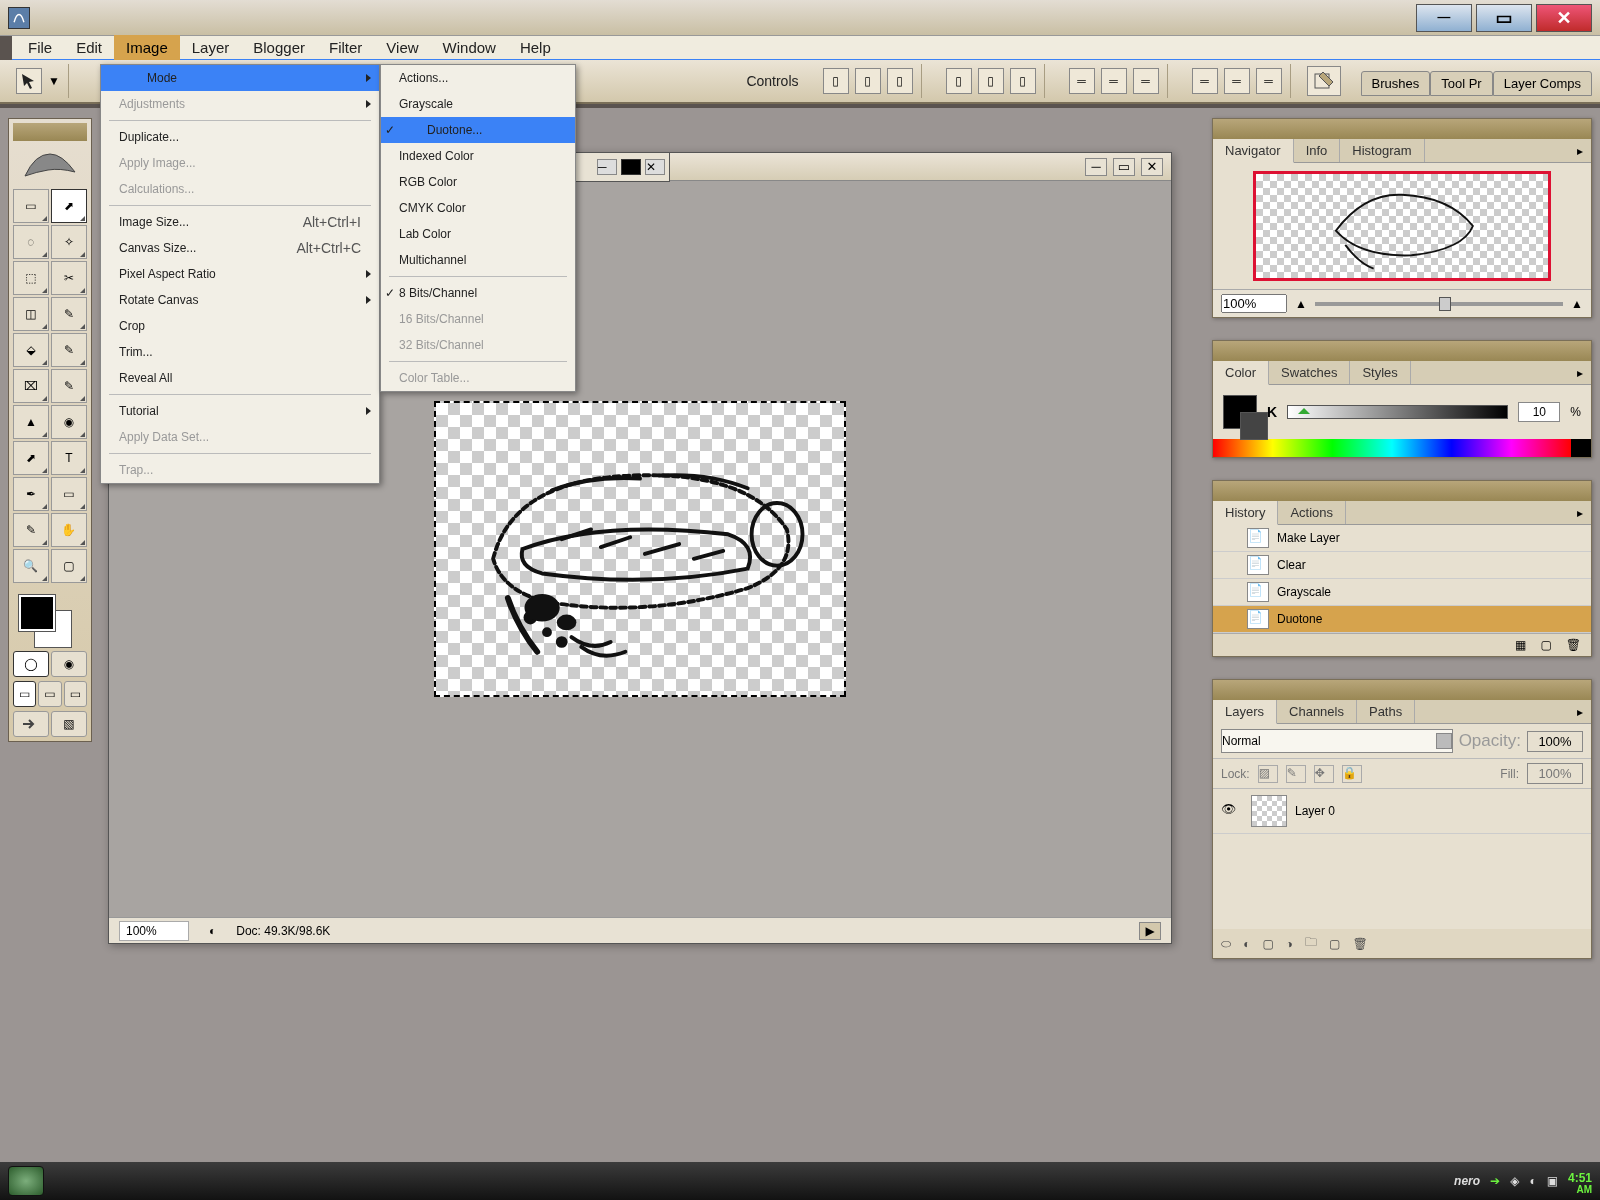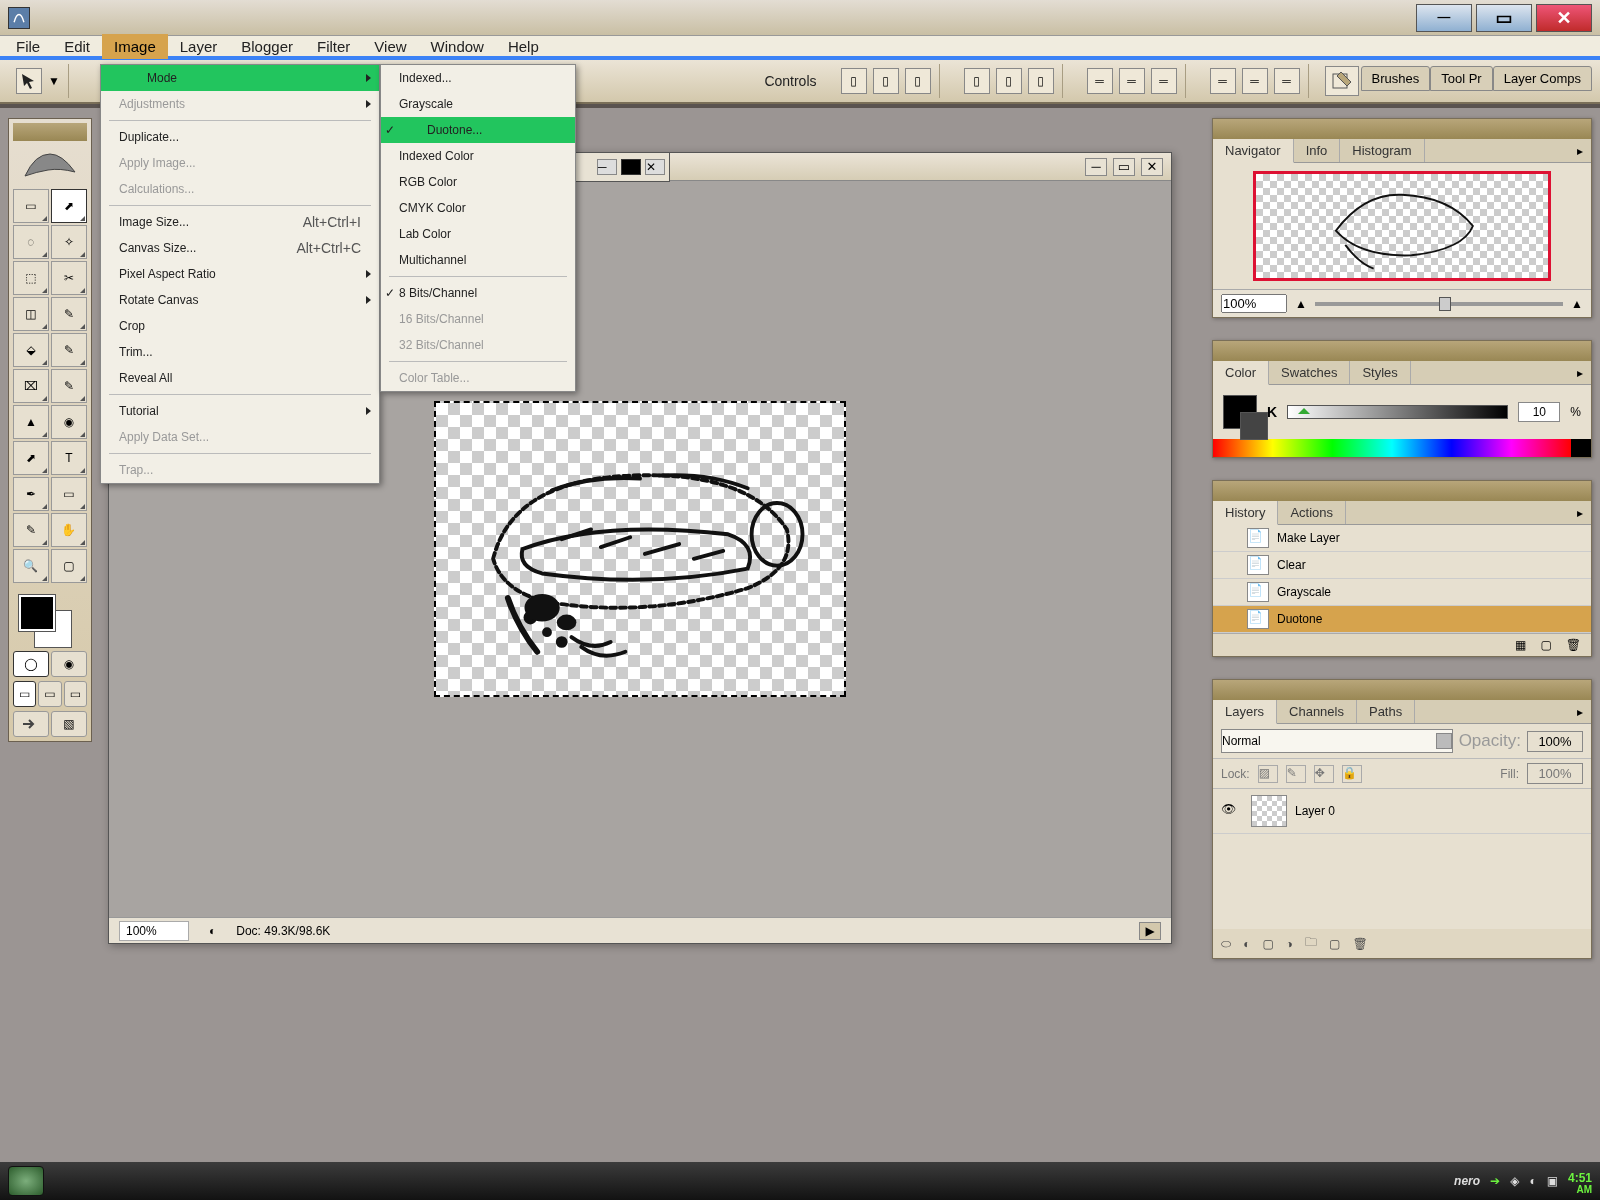--- a/index.html
+++ b/index.html
@@ -8,30 +8,30 @@
 
 .titlebar { height:36px; background:linear-gradient(#e3ddd3,#c9bfa4); display:flex; align-items:center; padding:0 8px; border-bottom:1px solid #999; }
 .title-icon { width:22px; height:22px; background:#5b7ea8; border:1px solid #333; margin-right:8px; display:flex; align-items:center; justify-content:center; }
 .title-icon svg { width:14px; height:14px; }
 .title-text { font-size:15px; color:#3a3a3a; flex:1; }
 .win-btns { display:flex; gap:4px; margin-left:auto; }
 .win-btn { width:56px; height:28px; border:1px solid #555; display:flex; align-items:center; justify-content:center; font-size:18px; font-weight:bold; }
 .win-min{background:linear-gradient(#dde5ef,#8fb0d1);} .win-max{background:linear-gradient(#dde5ef,#8fb0d1);} .win-close{background:linear-gradient(#e57,#c02b2b);color:#fff;}
 
 
-.menubar { height:24px; background:#f0ecdf; display:flex; align-items:center; padding:0 4px; border-bottom:4px solid #3b82f6; }
+.menubar { height:24px; background:#f0ecdf; display:flex; align-items:center; padding:0 4px; border-bottom:1px solid #3b82f6;margin-left:12px; }
 .menu-item { padding:4px 12px; font-size:15px; color:#222; cursor:pointer; }
 .menu-item.active { background:#d6a34d; color:#000; }
 
 
 .optionsbar { height:44px; background:linear-gradient(#ebe4d6,#d3c8ac); display:flex; align-items:center; padding:0 8px; border-bottom:2px solid #7a6f58; gap:16px; }
 .opt-group { display:flex; align-items:center; gap:6px; padding:0 8px; border-right:1px solid #a89d82; height:34px; }
 .opt-icon { width:26px; height:26px; border:1px solid #888; background:#efe8d8; display:flex; align-items:center; justify-content:center; }
 .opt-label { font-size:14px; color:#222; }
-.right-tabs { margin-left:auto; display:flex; align-items:flex-start; gap:2px; }
+.right-tabs { margin-left:auto; display:flex; align-items:flex-end; gap:20px; }
 .rtab { padding:4px 10px; background:#d8cfb8; border:1px solid #888; font-size:13px; border-radius:3px 3px 0 0; }
 
 
 .workspace { position:absolute; top:108px; left:0; right:0; bottom:38px; background:#9b9593; }
 
 
 .tools-panel { position:absolute; left:8px; top:10px; width:84px; background:linear-gradient(#e6ded0,#d6c9aa); border:1px solid #6b6050; padding:4px; }
 .tools-header { height:18px; background:linear-gradient(#b8a67a,#998754); margin-bottom:4px; }
 .feather-area { height:40px; display:flex; align-items:center; justify-content:center; margin-bottom:4px; }
 .tool-grid { display:grid; grid-template-columns:1fr 1fr; gap:2px; }
@@ -40,21 +40,21 @@
 .tool-corner{position:absolute;right:1px;bottom:1px;width:0;height:0;border-left:5px solid transparent;border-bottom:5px solid #555;}
 .color-sw { margin-top:8px; position:relative; height:56px; }
 .fg-sw{position:absolute;left:6px;top:4px;width:36px;height:36px;background:#000;border:2px solid #fff;outline:1px solid #555;z-index:2;}
 .bg-sw{position:absolute;left:22px;top:20px;width:36px;height:36px;background:#fff;border:2px solid #fff;outline:1px solid #555;}
 .mode-row{display:flex;gap:2px;margin-top:4px;} .mode-btn{flex:1;height:26px;background:#e7e0d0;border:1px solid #999;border-radius:3px;display:flex;align-items:center;justify-content:center;}
 .mode-btn.sel{background:#fff;border:1px solid #333;}
 
 
 .dropdown { position:absolute; background:#f2efe6; border:1px solid #888; box-shadow:2px 2px 6px rgba(0,0,0,.4); z-index:100; }
 .dd-item { padding:6px 24px 6px 18px; font-size:15px; color:#222; display:flex; align-items:center; position:relative; cursor:pointer; }
-.dd-item.hl { background:#22c55e;padding-left:46px; }
+.dd-item.hl { background:#3b82f6;padding-left:46px; }
 .dd-item.disabled { color:#999; }
 .dd-sep { height:1px; background:#bbb; margin:3px 8px; }
 .dd-arrow { position:absolute; right:8px; width:0; height:0; border-top:4px solid transparent; border-bottom:4px solid transparent; border-left:5px solid #222; }
 .dd-check { position:absolute; left:4px; }
 .dd-shortcut { position:absolute; right:18px; color:#555; font-size:14px; }
 
 
 .doc-win { position:absolute; left:108px; top:44px; width:1064px; height:792px; background:#a8a4a1; border:1px solid #555; box-shadow:2px 2px 8px rgba(0,0,0,.3); }
 .doc-ttl { height:28px; background:linear-gradient(#ebe4d7,#d6cdb5); display:flex; align-items:center; padding:0 8px; border-bottom:1px solid #888; font-size:15px; }
 .doc-ctrl { margin-left:auto; display:flex; gap:6px; }
@@ -482,21 +482,21 @@
         <span>Apply Data Set...</span>
       </div>
       <div class="dd-sep"></div>
       <div class="dd-item disabled">
         <span>Trap...</span>
       </div>
     </div>
 
   <div class="dropdown" id="mode-dd" style="left:380px;top:-44px;width:196px">
       <div class="dd-item">
-        <span>Indexed...</span>
+        <span>Actions...</span>
       </div>
       <div class="dd-item">
         <span>Grayscale</span>
       </div>
       <div class="dd-item hl">
         <span class="dd-check">✓</span>
         <span>Duotone...</span>
       </div>
       <div class="dd-item">
         <span>Indexed Color</span>

